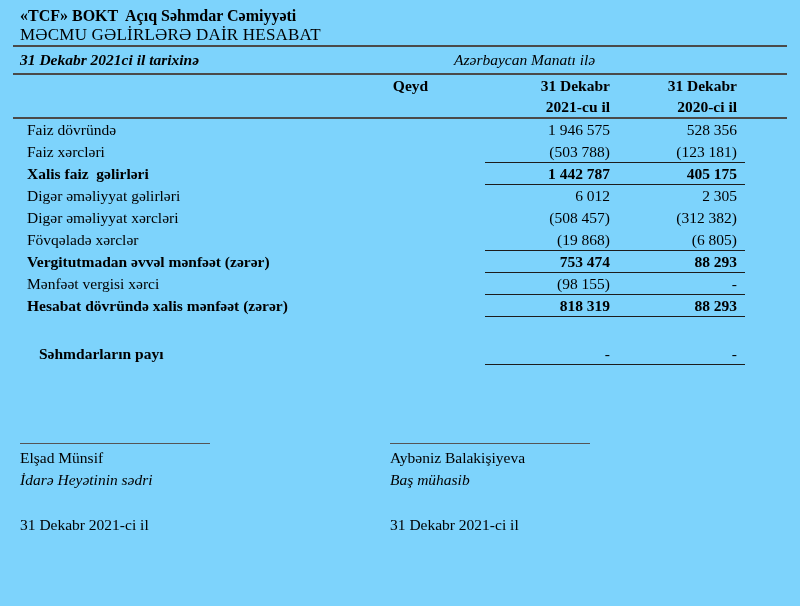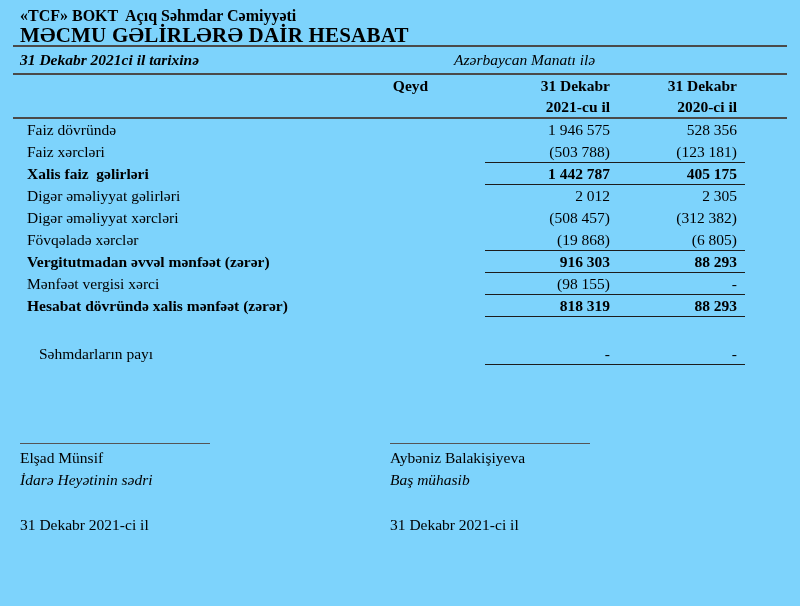--- a/index.html
+++ b/index.html
@@ -19,22 +19,22 @@
     overflow: hidden;
     background: #7dd3fc;
   }
   .title1 {
     font-weight: bold;
     font-size: 16px;
     line-height: 19px;
     white-space: pre;
   }
   .title2 {
-    font-weight: bold;
-    font-size: 21px;
+    font-weight: normal;
+    font-size: 17px;
     line-height: 20px;
     letter-spacing: 0.2px;
   }
   .rule-full {
     height: 0;
     border-top: 2px solid #4a4a4a;
     margin: 0 -7px;
   }
   .subhead {
     position: relative;
@@ -55,21 +55,21 @@
   .row {
     display: flex;
     align-items: stretch;
     gap: 42px;
   }
   .cell-label {
     flex: 1;
     padding-left: 7px;
     white-space: pre;
   }
-  .cell-label.indent { padding-left: 19px; }
+  .cell-label.indent { padding-left: 19px; font-weight: bold; }
   .cell-note {
     width: 65px;
     text-align: center;
   }
   .cell-values {
     width: 260px;
     margin-right: 35px;
     display: flex;
   }
   .cell-v { text-align: right; }
@@ -163,21 +163,21 @@
       <div class="cell-values uline">
         <div class="cell-v v1">1 442 787</div>
         <div class="cell-v v2">405 175</div>
       </div>
     </div>
 
     <div class="row">
       <div class="cell-label">Digər əməliyyat gəlirləri</div>
       <div class="cell-note"></div>
       <div class="cell-values">
-        <div class="cell-v v1">2 012</div>
+        <div class="cell-v v1">6 012</div>
         <div class="cell-v v2">2 305</div>
       </div>
     </div>
 
     <div class="row">
       <div class="cell-label">Digər əməliyyat xərcləri</div>
       <div class="cell-note"></div>
       <div class="cell-values">
         <div class="cell-v v1">(508 457)</div>
         <div class="cell-v v2">(312 382)</div>
@@ -190,21 +190,21 @@
       <div class="cell-values uline">
         <div class="cell-v v1">(19 868)</div>
         <div class="cell-v v2">(6 805)</div>
       </div>
     </div>
 
     <div class="row bold">
       <div class="cell-label">Vergitutmadan əvvəl mənfəət (zərər)</div>
       <div class="cell-note"></div>
       <div class="cell-values uline">
-        <div class="cell-v v1">916 303</div>
+        <div class="cell-v v1">753 474</div>
         <div class="cell-v v2">88 293</div>
       </div>
     </div>
 
     <div class="row">
       <div class="cell-label">Mənfəət vergisi xərci</div>
       <div class="cell-note"></div>
       <div class="cell-values uline">
         <div class="cell-v v1">(98 155)</div>
         <div class="cell-v v2">-</div>

